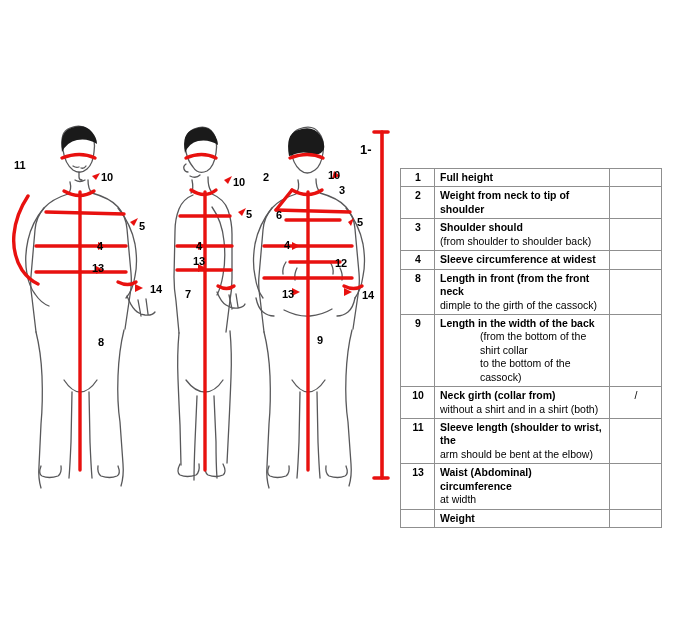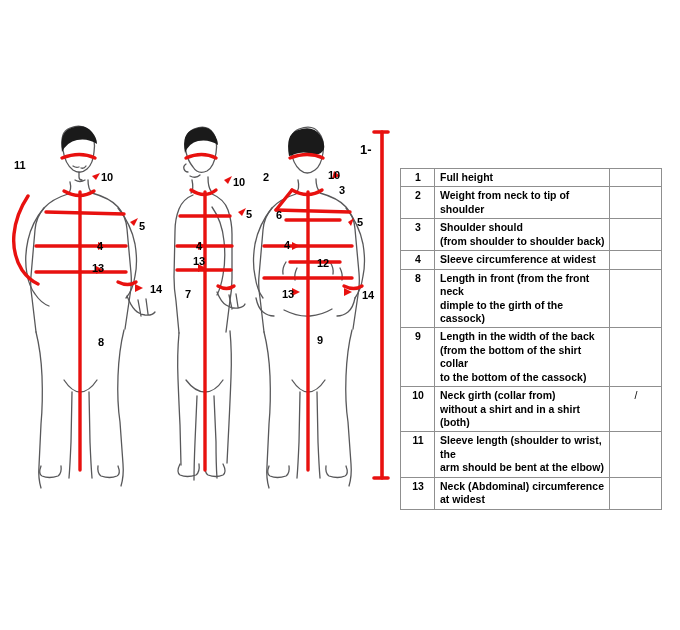--- a/index.html
+++ b/index.html
@@ -81,21 +81,21 @@
     padding-right: 0;
   }
   td.desc {
     font-weight: bold;
   }
   td.val {
     width: 42px;
     text-align: center;
   }
   .desc-sub {
-    font-weight: bold;
+    font-weight: normal;
     display: block;
   }
 </style>
 </head>
 <body>
 
 <div id="stage">
 
   <div class="figures">
     <svg class="fig-svg" width="400" height="500" viewBox="0 0 400 500">
@@ -252,21 +252,21 @@
     <span class="lbl" style="left:196px; top:241px;">4</span>
     <span class="lbl" style="left:193px; top:256px;">13</span>
     <span class="lbl" style="left:185px; top:289px;">7</span>
 
     <span class="lbl" style="left:263px; top:172px;">2</span>
     <span class="lbl" style="left:328px; top:170px;">10</span>
     <span class="lbl" style="left:339px; top:185px;">3</span>
     <span class="lbl" style="left:276px; top:210px;">6</span>
     <span class="lbl" style="left:357px; top:217px;">5</span>
     <span class="lbl" style="left:284px; top:240px;">4</span>
-    <span class="lbl" style="left:317px; top:258px;">12</span>
+    <span class="lbl" style="left:335px; top:258px;">12</span>
     <span class="lbl" style="left:282px; top:289px;">13</span>
     <span class="lbl" style="left:362px; top:290px;">14</span>
     <span class="lbl" style="left:317px; top:335px;">9</span>
   </div>
 
   <div class="bracket-label">1-</div>
 
   <div class="table-wrap">
     <table class="meas">
       <tbody>
@@ -298,21 +298,21 @@
           <td class="desc">
             <span>Length in front (from the front neck</span>
             <span class="desc-sub">dimple to the girth of the cassock)</span>
           </td>
           <td class="val"></td>
         </tr>
         <tr>
           <td class="num">9</td>
           <td class="desc">
             <span>Length in the width of the back</span>
-            <span class="desc-sub" style="white-space:pre-line;">(from the bottom of the shirt collar
+            <span class="desc-sub" style="white-space:pre-line;margin-left:40px;">(from the bottom of the shirt collar
 to the bottom of the cassock)</span>
           </td>
           <td class="val"></td>
         </tr>
         <tr>
           <td class="num">10</td>
           <td class="desc">
             <span>Neck girth (collar from)</span>
             <span class="desc-sub">without a shirt and in a shirt (both)</span>
           </td>
@@ -322,22 +322,27 @@
           <td class="num">11</td>
           <td class="desc">
             <span>Sleeve length (shoulder to wrist, the</span>
             <span class="desc-sub">arm should be bent at the elbow)</span>
           </td>
           <td class="val"></td>
         </tr>
         <tr>
           <td class="num">13</td>
           <td class="desc">
-            <span>Neck (Abdominal) circumference</span>
-            <span class="desc-sub">at widest</span>
-          </td>
+            <span>Waist (Abdominal) circumference</span>
+            <span class="desc-sub">at width</span>
+          </td>
+          <td class="val"></td>
+        </tr>
+        <tr>
+          <td class="num"></td>
+          <td class="desc"><span>Weight</span></td>
           <td class="val"></td>
         </tr>
       </tbody>
     </table>
   </div>
 
 </div>
 
 </body></html>

